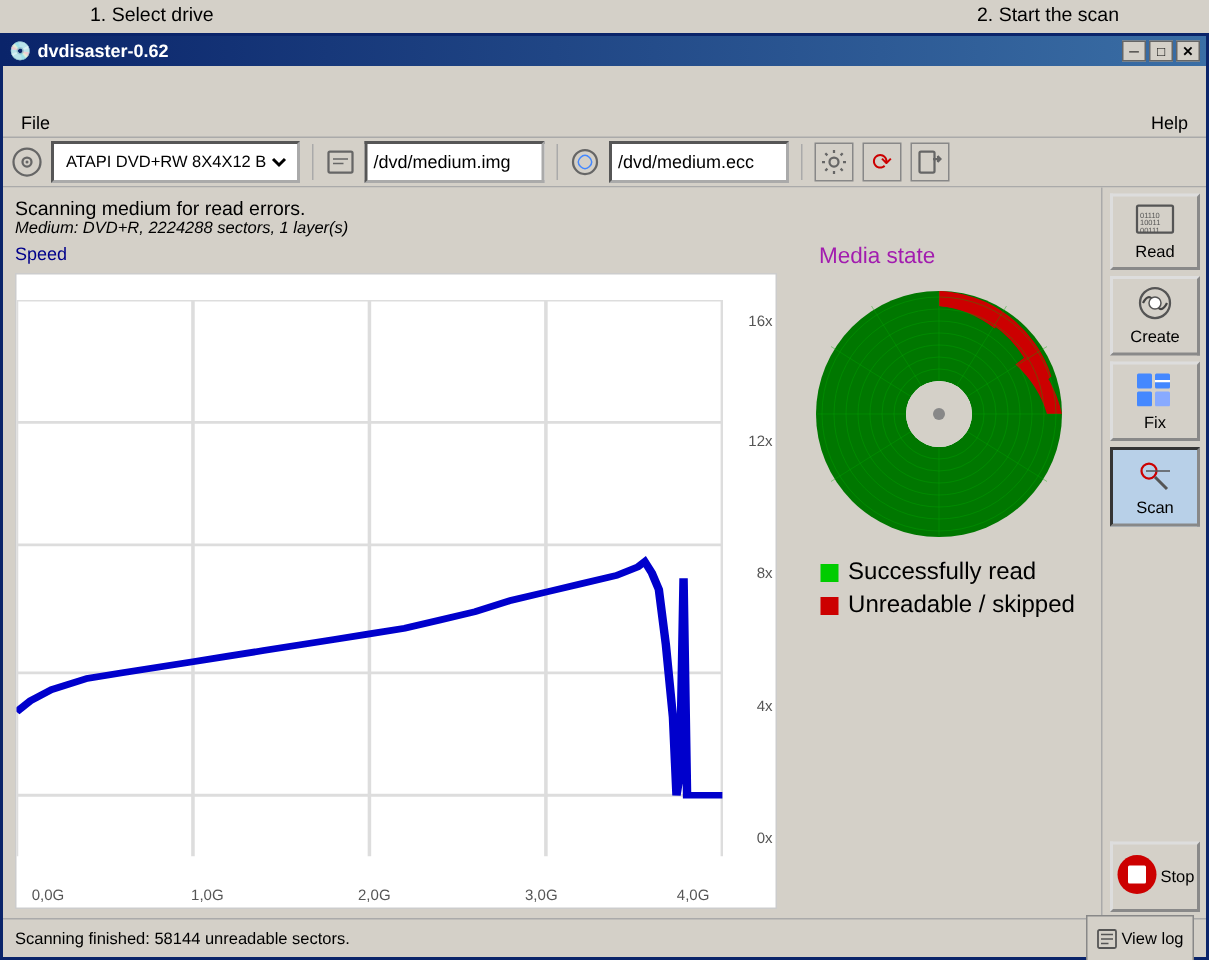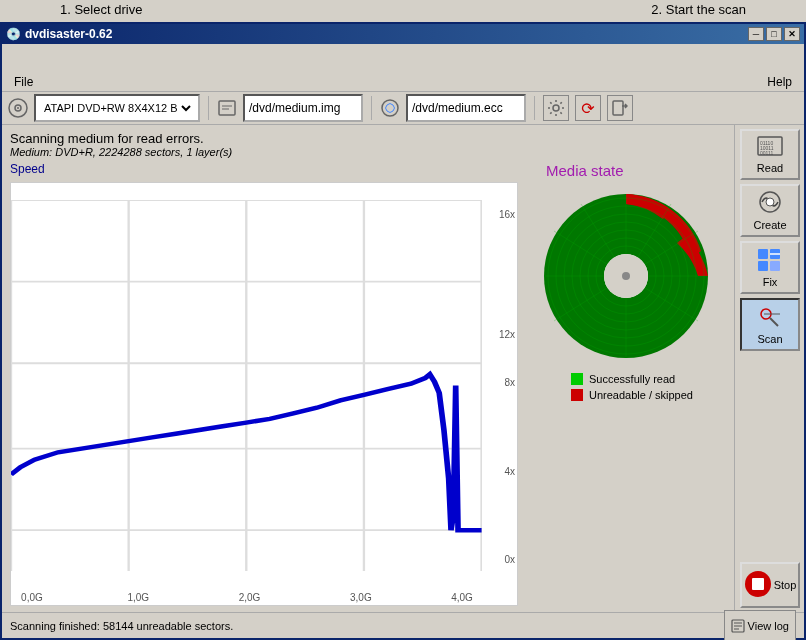--- a/index.html
+++ b/index.html
@@ -126,21 +126,21 @@
       margin-bottom: 4px;
     }
     #disc-visual {
       position: relative;
       width: 170px;
       height: 170px;
       margin: 8px auto;
     }
     .legend-item {
       display: flex; align-items: center; gap: 6px;
-      font-size: 11px;
+      font-size: 16px;
       margin-top: 4px;
     }
     .legend-color {
       width: 12px; height: 12px;
     }
 
     
     #right-toolbar {
       width: 70px;
       background: #d4d0c8;
@@ -339,21 +339,21 @@
           <div id="scan-status-line2">Medium: DVD+R, 2224288 sectors, 1 layer(s)</div>
         </div>
 
         <div style="display:flex; gap:8px; flex:1;">
 
           <div style="flex:1; display:flex; flex-direction:column; position:relative;">
             <div style="font-size:12px; color:#00008b; margin-bottom:2px;">Speed</div>
             <div id="chart-container" style="flex:1; position:relative; background:white; border:1px solid #ccc;">
 
               <span class="chart-y-label" style="top:6%;">16x</span>
-              <span class="chart-y-label" style="top:25%;margin-top:40px;">12x</span>
+              <span class="chart-y-label" style="top:25%;">12x</span>
               <span class="chart-y-label" style="top:46%;">8x</span>
               <span class="chart-y-label" style="top:67%;">4x</span>
               <span class="chart-y-label" style="top:88%;">0x</span>
 
               <span class="chart-x-label" style="left:2%;">0,0G</span>
               <span class="chart-x-label" style="left:23%;">1,0G</span>
               <span class="chart-x-label" style="left:45%;">2,0G</span>
               <span class="chart-x-label" style="left:67%;">3,0G</span>
               <span class="chart-x-label" style="left:87%;">4,0G</span>
 

